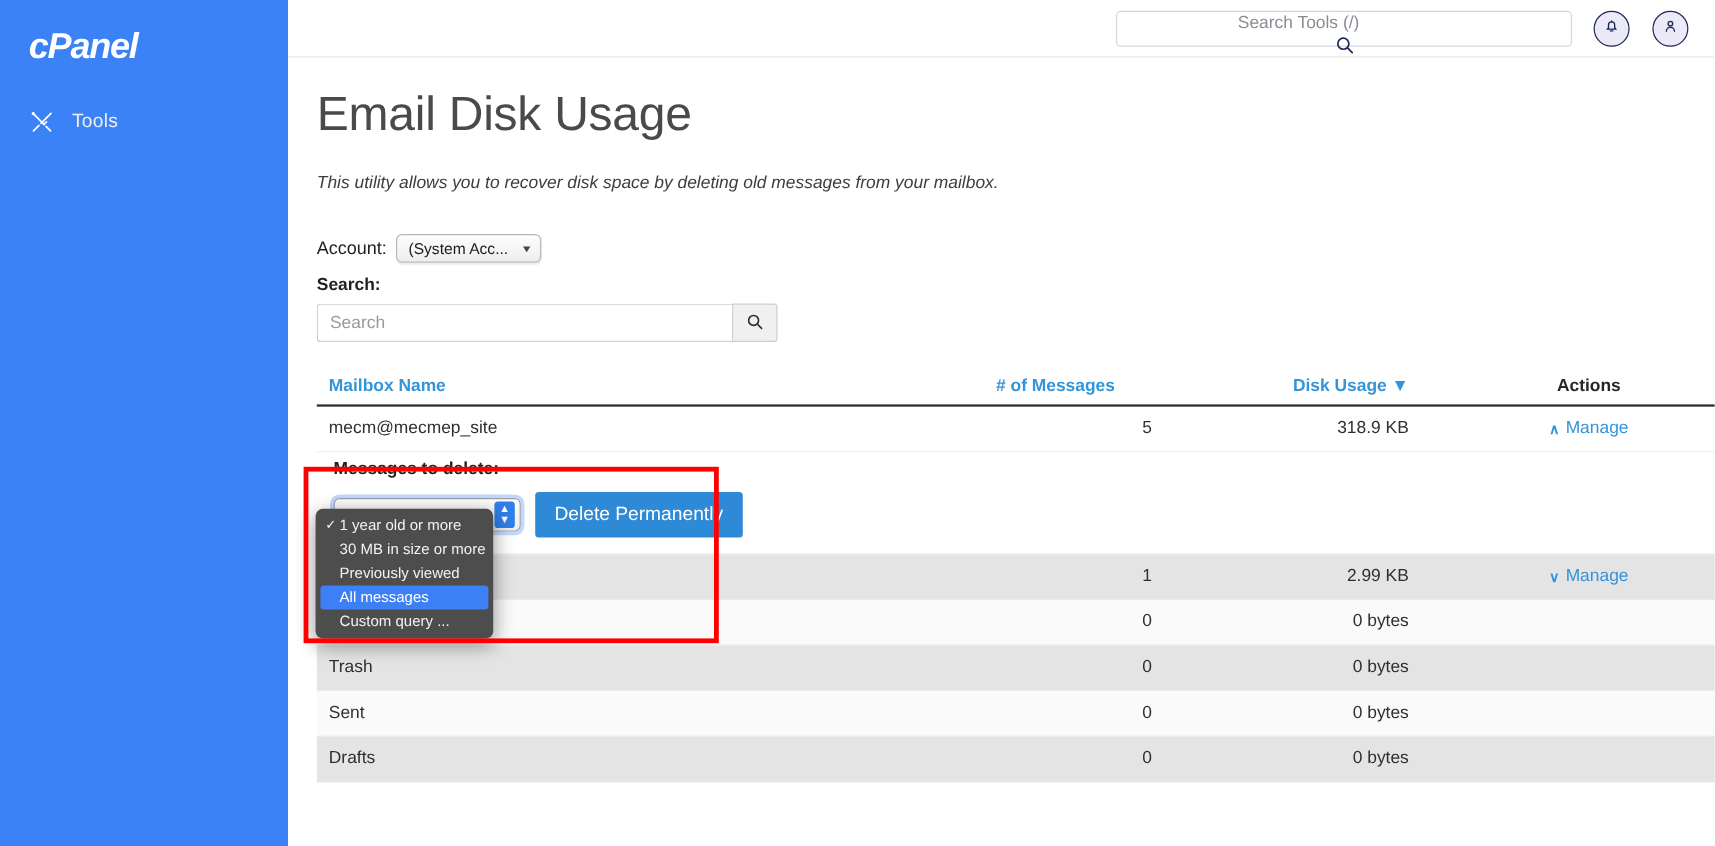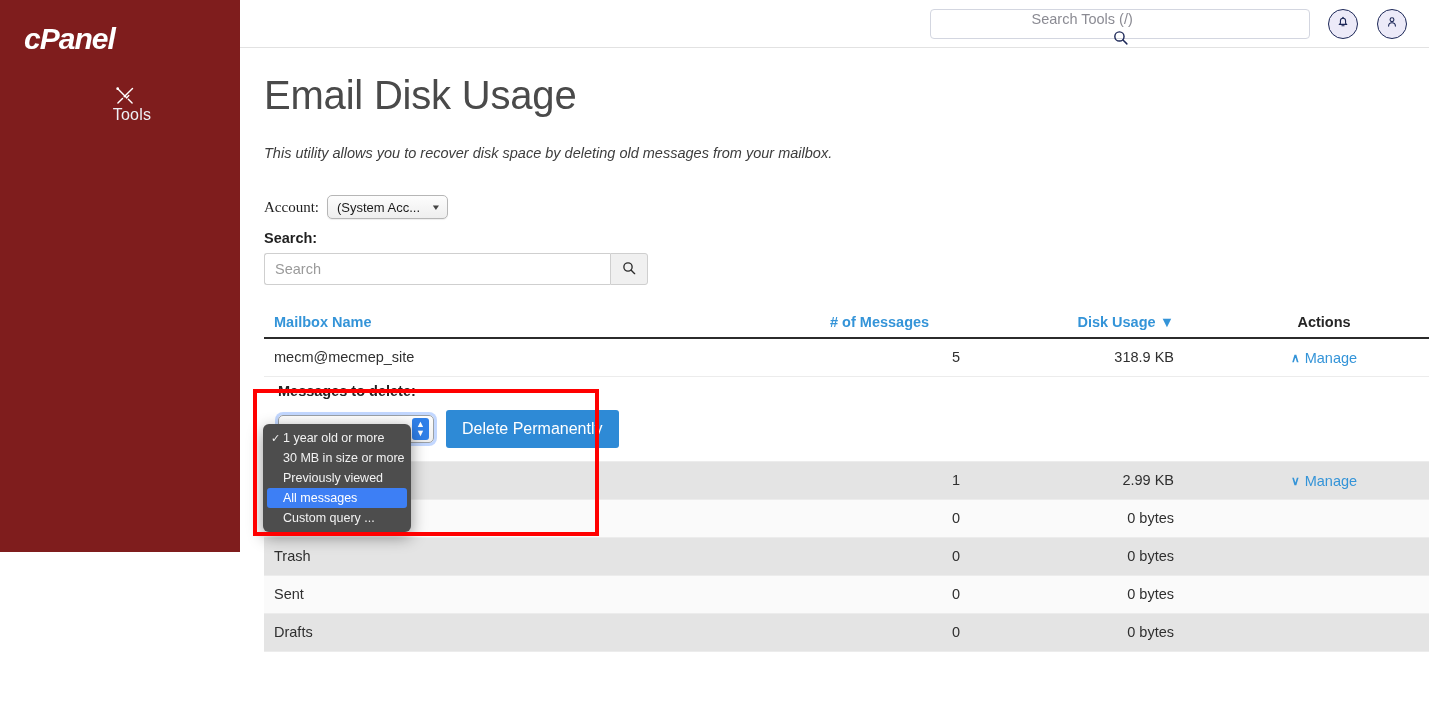--- a/index.html
+++ b/index.html
@@ -14,22 +14,22 @@
     overflow: hidden;
     position: relative;
     -webkit-font-smoothing: antialiased;
   }
 
   
   .sidebar {
     position: absolute;
     left: 0; top: 0;
     width: 240px;
-    height: 552px;
-    background: #7f1d1d;
+    height: 705px;
+    background: #3b82f6;
     color: #ffffff;
   }
   .brand {
     position: absolute;
     left: 24px;
     top: 22px;
     font-size: 30px;
     font-weight: bold;
     font-style: italic;
     letter-spacing: -1px;
@@ -41,21 +41,20 @@
     position: absolute;
     left: 0;
     top: 86px;
     width: 240px;
     height: 32px;
     display: flex;
     align-items: center;
     padding-left: 24px;
     box-sizing: border-box;
     cursor: pointer;
-    flex-direction: column;
   }
   .nav-icon {
     width: 22px;
     height: 22px;
     margin-right: 14px;
     display: flex;
     align-items: center;
     justify-content: center;
   }
   .nav-label {
@@ -160,21 +159,20 @@
     position: absolute;
     left: 24px;
     top: 147px;
     display: flex;
     align-items: center;
   }
   .account-label {
     font-size: 15px;
     color: #1f1f1f;
     margin-right: 8px;
-    font-family: Liberation Serif, serif;
   }
   .mac-select {
     height: 24px;
     min-width: 110px;
     border: 1px solid #b6b6b6;
     border-radius: 5px;
     background: linear-gradient(to bottom, #fdfdfd, #eeeeee);
     box-shadow: 0 1px 1px rgba(0,0,0,.07);
     display: flex;
     align-items: center;

